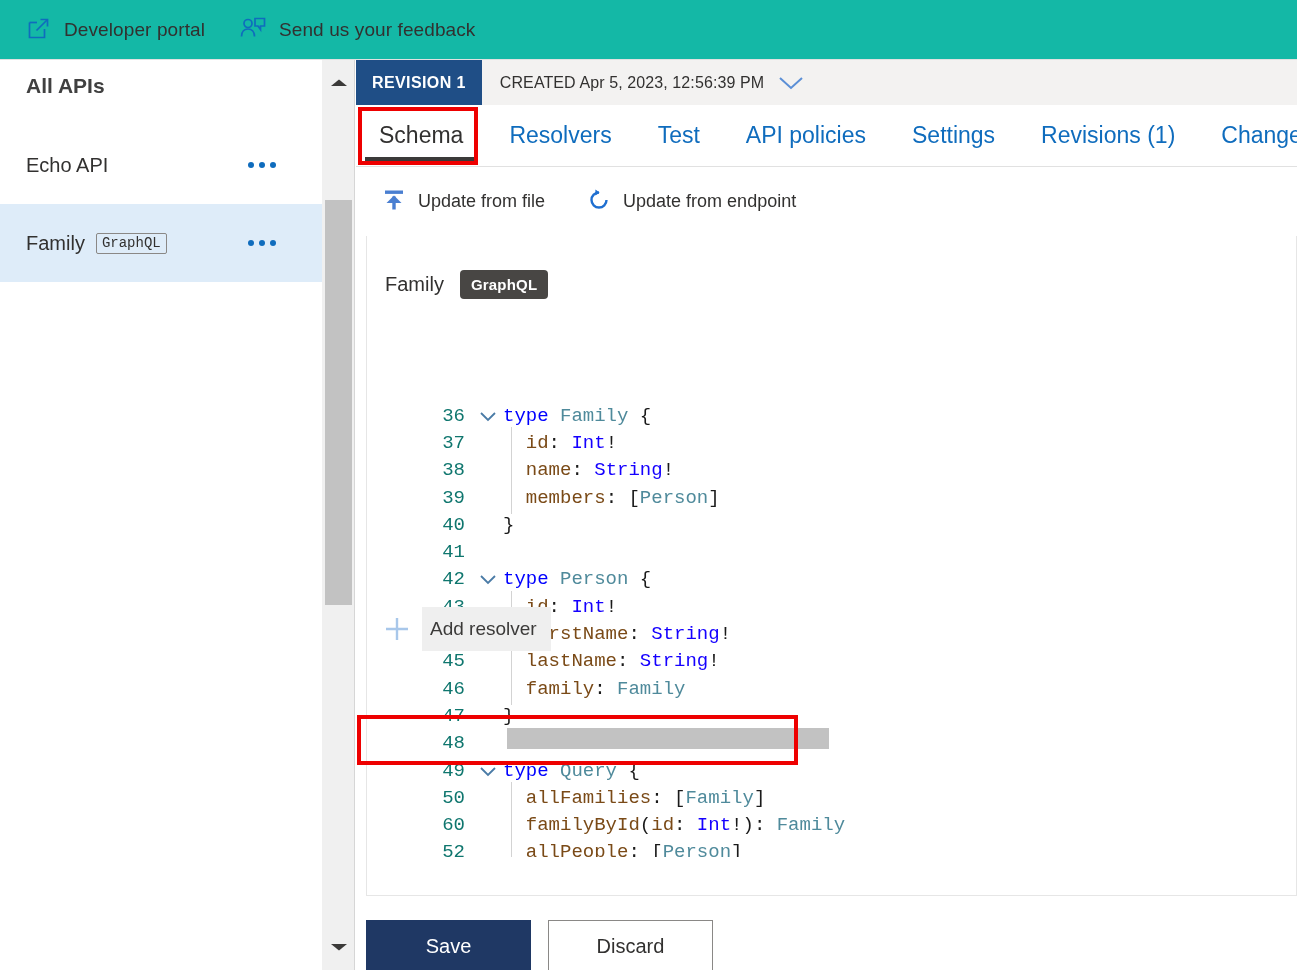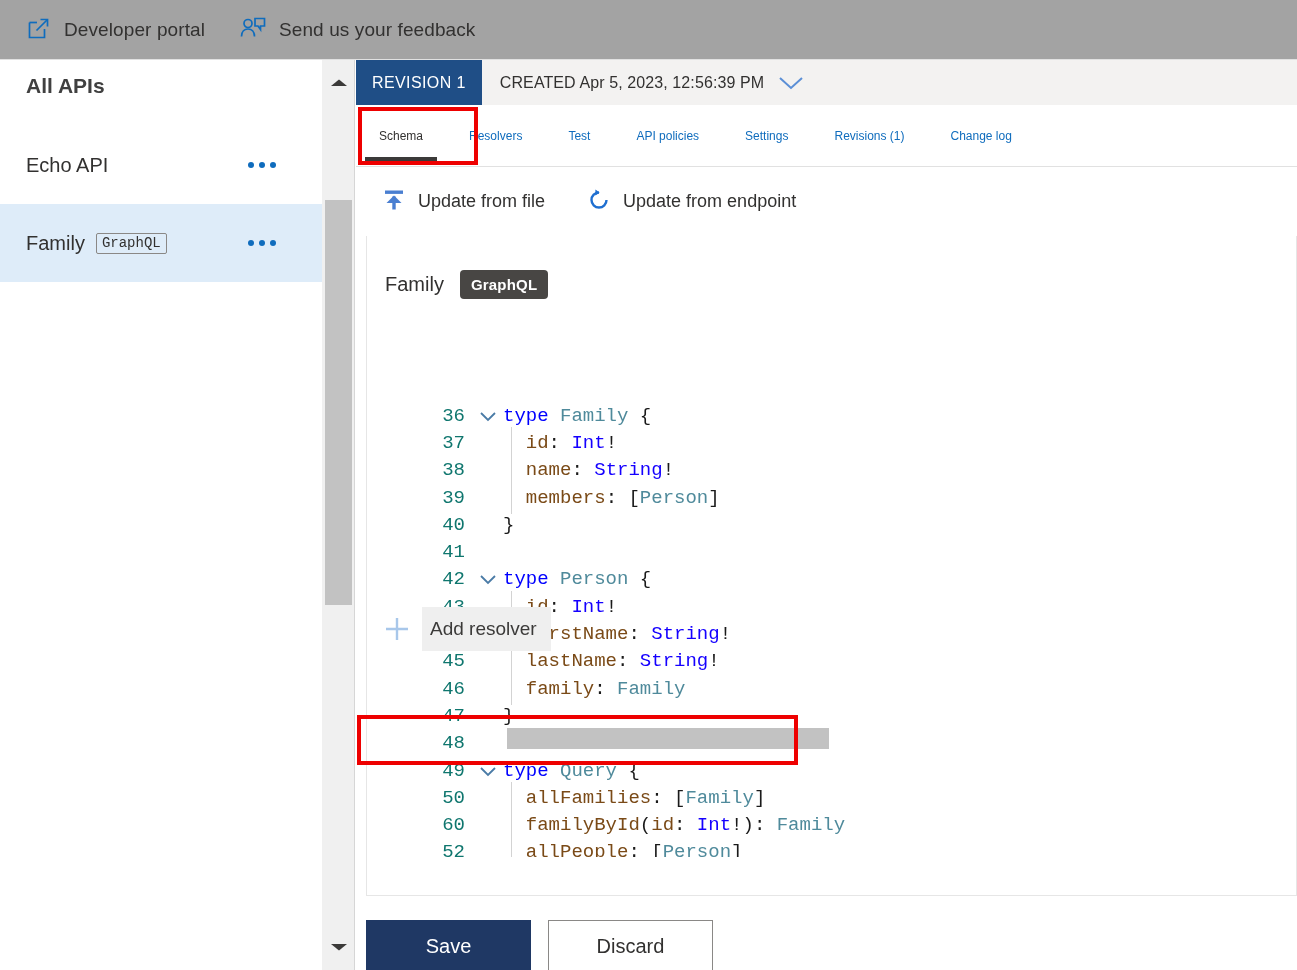--- a/index.html
+++ b/index.html
@@ -7,21 +7,21 @@
     width: 1297px; height: 970px;
     background: #ffffff;
     font-family: "Liberation Sans", sans-serif;
     overflow: hidden;
   }
   #app { position: relative; width: 1297px; height: 970px; }
 
   
   .topbar {
     position: absolute; left: 0; top: 0; width: 1297px; height: 60px;
-    background: #a3a3a3; border-bottom: 1px solid #e1e1e1;
+    background: #14b8a6; border-bottom: 1px solid #e1e1e1;
     display: flex; align-items: center; padding-left: 26px; gap: 34px;
   }
   .topaction { display: flex; align-items: center; gap: 12px; cursor: pointer; }
   .topaction .lbl { font-size: 19px; color: #323130; letter-spacing: .1px; }
   .ic { display: block; }
 
   
   .sidebar {
     position: absolute; left: 0; top: 60px; width: 322px; height: 910px;
     background: #ffffff;
@@ -69,37 +69,37 @@
     position: absolute; left: 356px; top: 60px;
     width: 941px; height: 910px; background: #ffffff;
   }
 
   
   .revstrip {
     position: absolute; left: 0; top: 0; width: 941px; height: 45px;
     background: #f3f2f1; display: flex; align-items: center;
   }
   .revbadge {
-    background: #1f4e86; color: #ffffff; font-size: 16px; font-weight: normal;
+    background: #1f4e86; color: #ffffff; font-size: 16px; font-weight: bold;
     letter-spacing: .4px; height: 45px; display: flex; align-items: center;
     padding: 0 16px;
   }
   .revmeta {
     font-size: 16px; color: #323130; margin-left: 18px; letter-spacing: .1px;
   }
   .revchev { margin-left: 12px; cursor: pointer; display: flex; align-items: center; }
 
   
   .tabs {
     position: absolute; left: 0; top: 45px; width: 941px; height: 62px;
     display: flex; align-items: stretch; border-bottom: 1px solid #e1e1e1;
   }
   .tab {
     display: flex; align-items: center; justify-content: center;
-    padding: 0 23px; font-size: 12px; color: #0f6cbd; cursor: pointer;
+    padding: 0 23px; font-size: 23px; color: #0f6cbd; cursor: pointer;
     position: relative; white-space: nowrap;
   }
   .tab.active { color: #323130; }
   .tab.active::after {
     content: ""; position: absolute; left: 9px; right: 9px; bottom: 5px;
     height: 4px; background: #3b3a39;
   }
 
   
   .toolbar {

